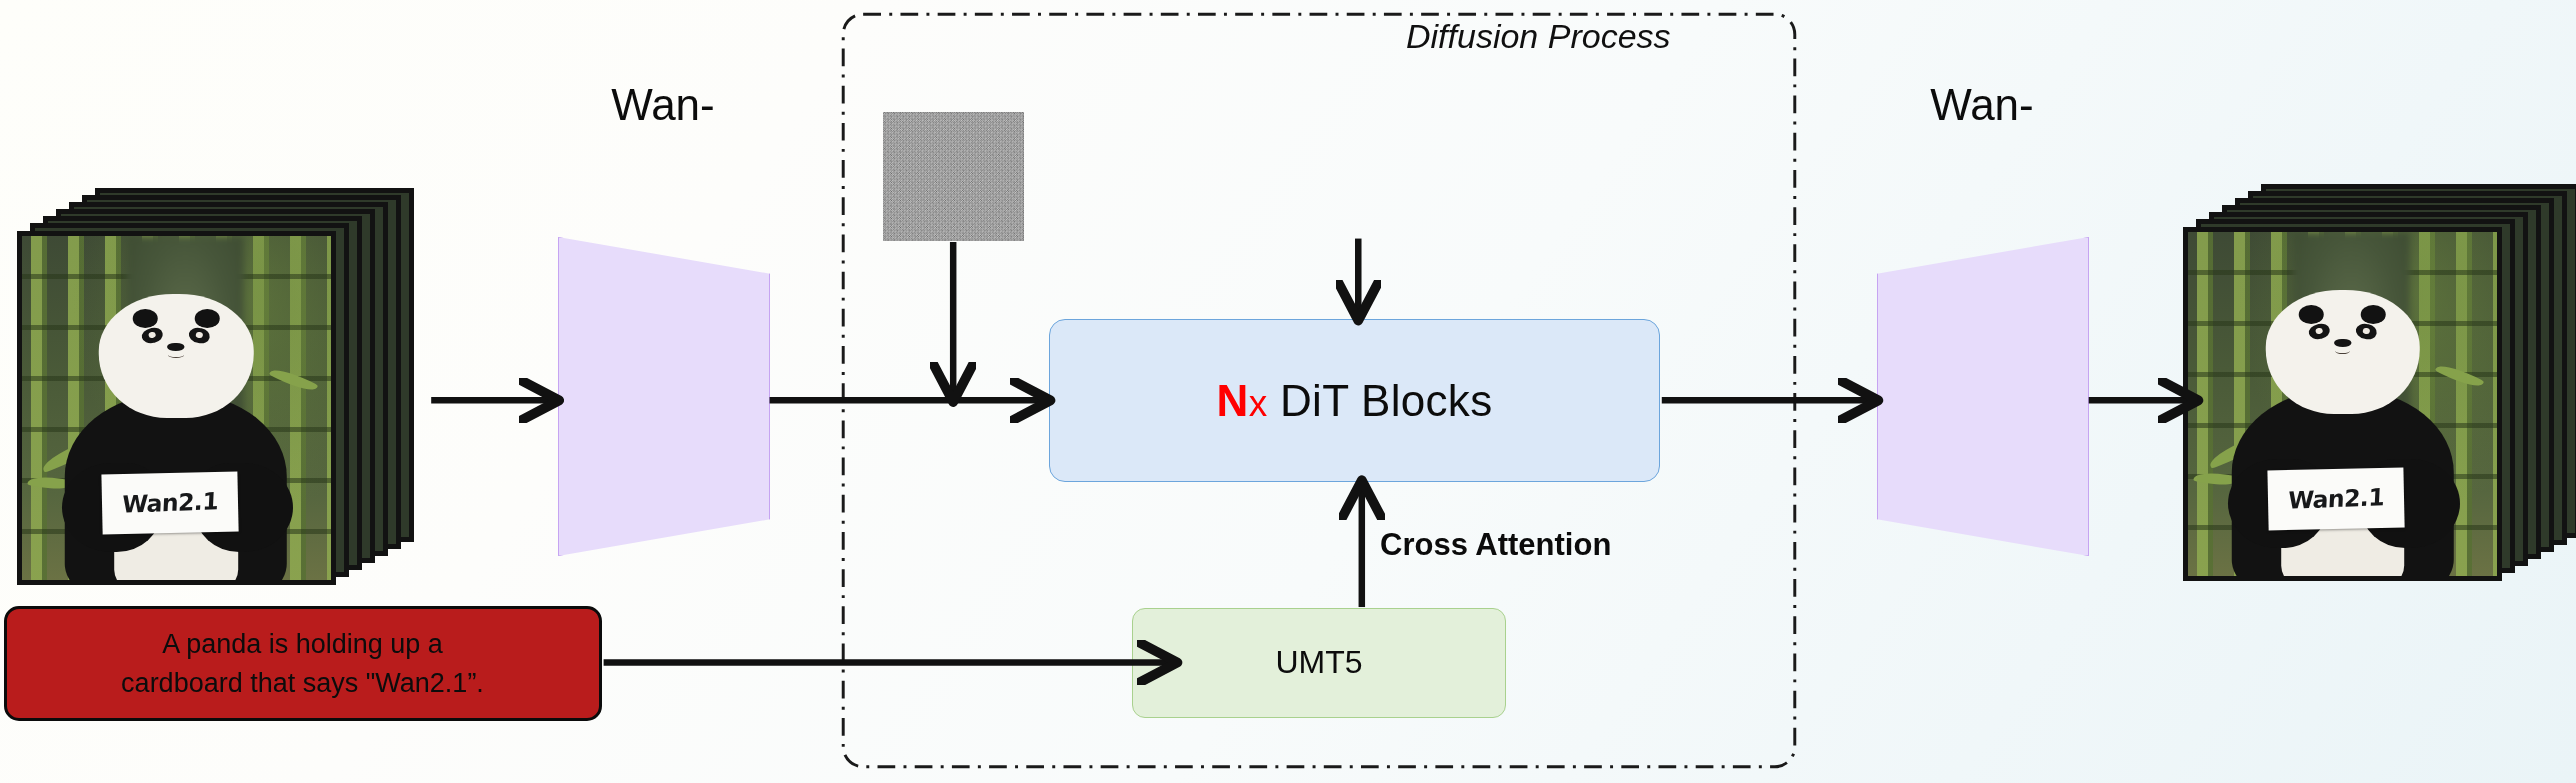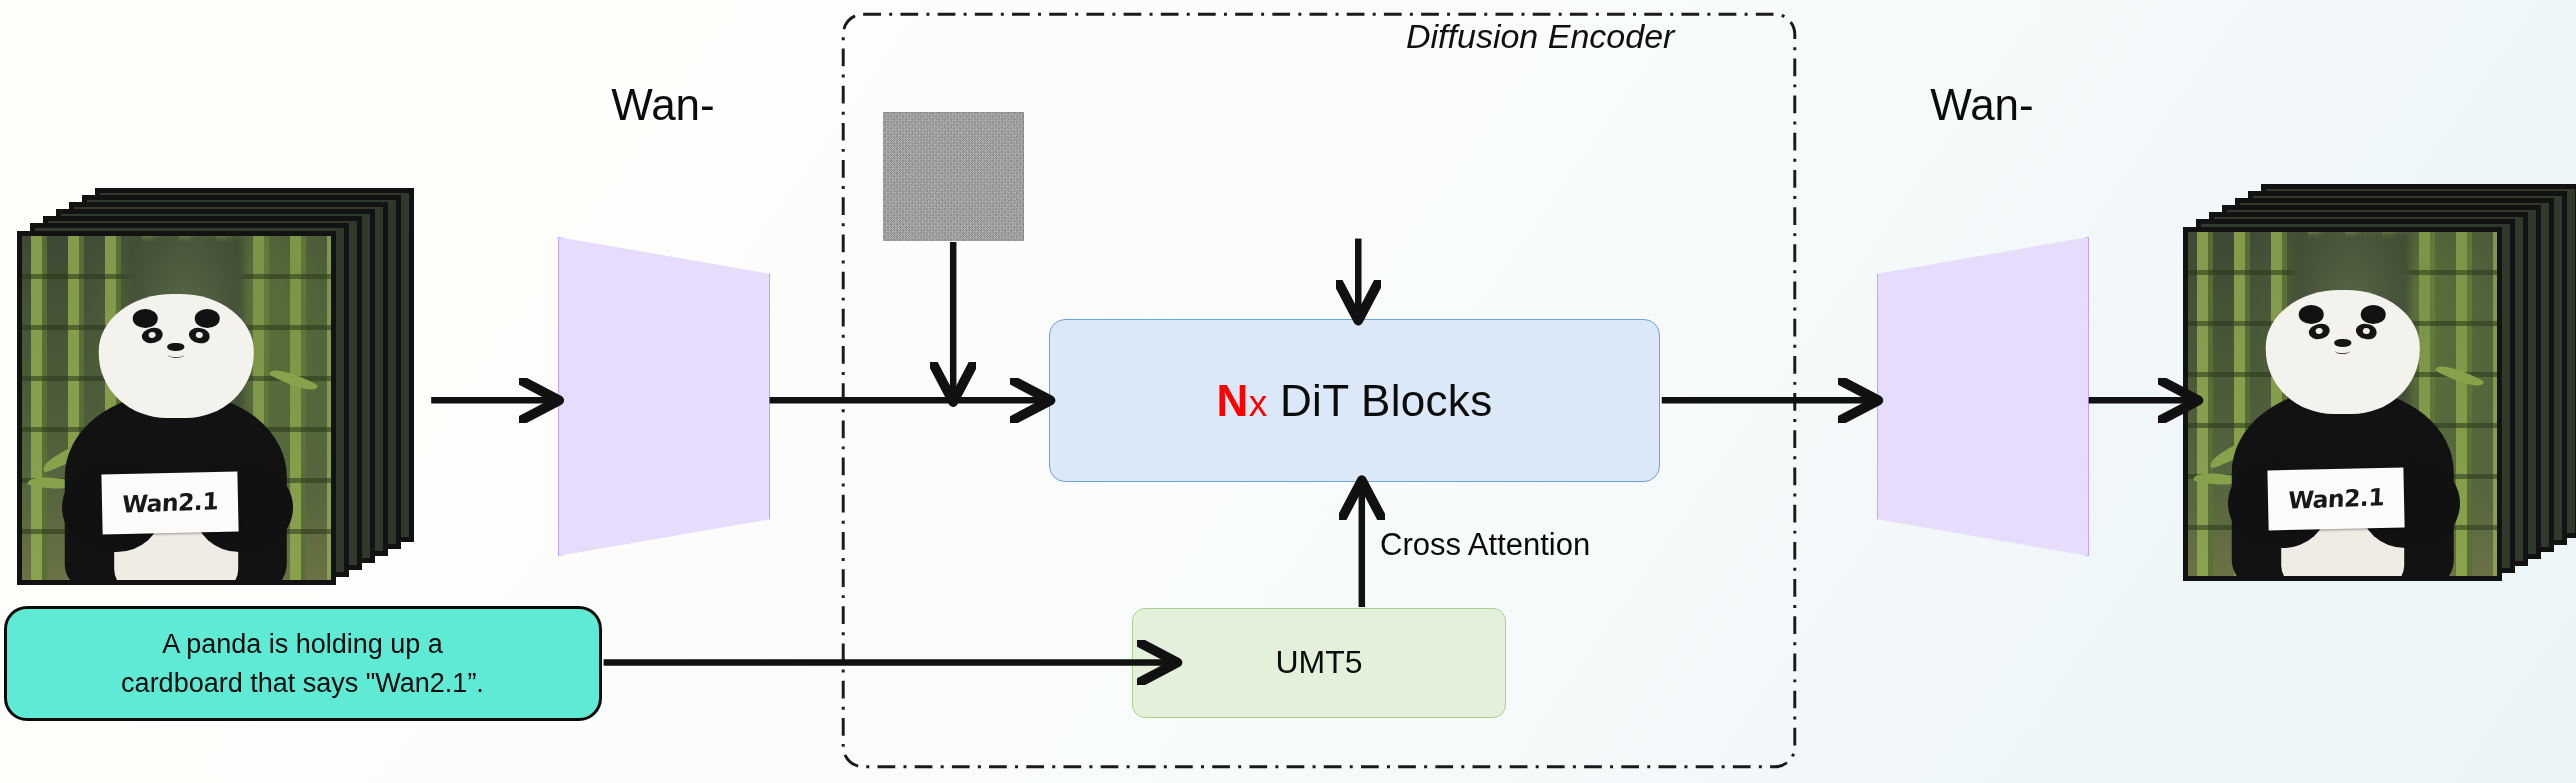--- a/index.html
+++ b/index.html
@@ -153,21 +153,21 @@
 
   
   .rbox{
     position:absolute;box-sizing:border-box;
     display:flex;align-items:center;justify-content:center;
     border-radius:13px;
   }
   .box-timestep{background:#f8eeda;border:none;}
   .box-dit{background:#dbe8f8;border:1.8px solid #6ca5dc;border-radius:16px;}
   .box-umt5{background:#e3f0da;border:1.8px solid #a9d18e;}
-  .box-prompt{background:#5eead4;border:3.5px solid #0b0b0b;border-radius:23px;}
+  .box-prompt{background:#b91c1c;border:3.5px solid #0b0b0b;border-radius:15px;}
 
   .lbl{font-size:32px;color:#0c0c0c;line-height:1.22;text-align:center;}
   .lbl-dit{font-size:44px;letter-spacing:0.3px;}
   .lbl-dit .n{color:#ff0000;font-weight:700;}
   .lbl-dit .x{color:#ff0000;font-weight:400;font-size:37px;}
   .lbl-prompt{font-size:27px;line-height:1.42;}
 
   .free-label{
     position:absolute;font-size:31px;color:#0b0b0b;white-space:nowrap;
   }
@@ -237,36 +237,36 @@
   </div>
   <div class="trap-label" style="left:558px;top:237px;width:210px;height:317px;">
     <div>Wan-</div>
   </div>
 
   <div class="diffusion-box" style="left:842px;top:13px;width:954px;height:755px;">
     <svg width="954" height="755" viewBox="0 0 1616 1279" aria-hidden="true">
       <rect x="2" y="2" width="1612" height="1275" rx="34" ry="34" fill="none" stroke="#1a1a1a" stroke-width="5" stroke-dasharray="30 14 5 14" stroke-linecap="butt"></rect>
     </svg>
   </div>
-  <div class="diffusion-title" style="left:1406px;top:16.5px;">Diffusion Encoder</div>
+  <div class="diffusion-title" style="left:1406px;top:16.5px;">Diffusion Process</div>
 
   <div class="noise" style="left:883px;top:112px;width:141px;height:129px;"></div>
 
 
   <div class="rbox box-dit" style="left:1049px;top:319px;width:611px;height:163px;">
     <span class="lbl lbl-dit">
       <span class="n">N</span><span class="x">x</span> <span>DiT Blocks</span>
     </span>
   </div>
 
   <div class="rbox box-umt5" style="left:1132px;top:608px;width:374px;height:110px;">
     <span class="lbl">UMT5</span>
   </div>
 
-  <div class="free-label" style="left:1380px;top:527px;">Cross Attention</div>
+  <div class="free-label" style="left:1380px;top:527px;font-weight:bold;">Cross Attention</div>
 
   <div class="rbox box-prompt" style="left:3.5px;top:606px;width:598px;height:115px;">
     <span class="lbl lbl-prompt">
       <span>A panda is holding up a</span><br>
       <span>cardboard that says "Wan2.1”.</span>
     </span>
   </div>
 
   <div class="trap dec" style="left:1877px;top:237px;width:210px;height:317px;">
   </div>

